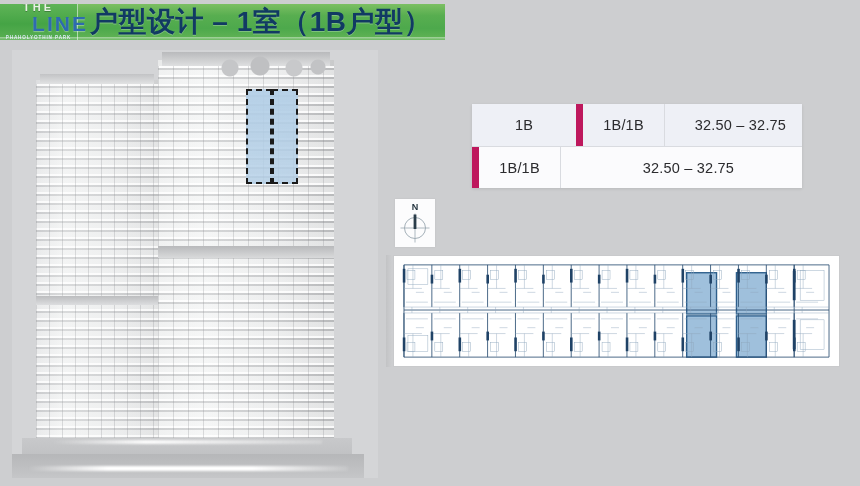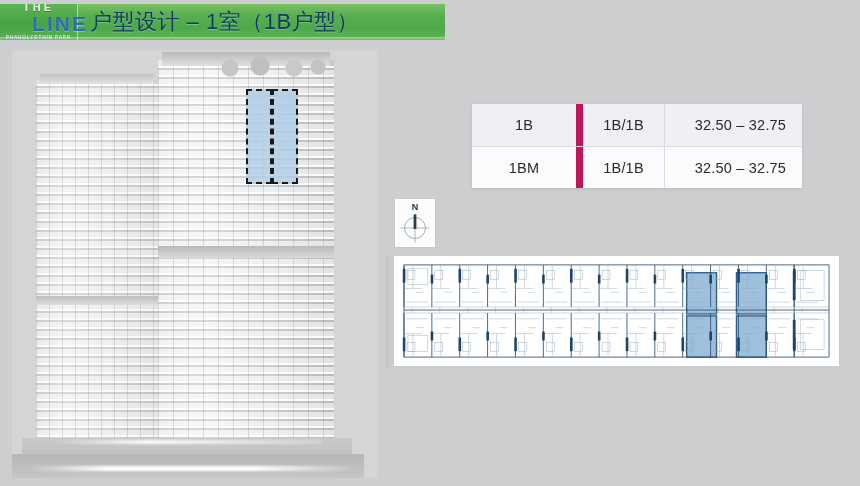--- a/index.html
+++ b/index.html
@@ -51,21 +51,21 @@
   }
   .logo-sub {
     font-size: 4.6px; font-weight: 700; letter-spacing: .9px;
     color: #d9e7f3; line-height: 1; margin-top: 2px;
     white-space: nowrap; filter: blur(.35px);
   }
   .header-title {
     flex: 1;
     display: flex; align-items: center;
     padding-left: 12px;
-    font-size: 22px; font-weight: 400; letter-spacing: .5px;
+    font-size: 28px; font-weight: 700; letter-spacing: .5px;
     color: #113a63;
     text-shadow: 0 1px 0 rgba(255,255,255,.25);
     white-space: nowrap;
   }
 
   
   .building-panel {
     position: absolute; left: 12px; top: 50px;
     width: 366px; height: 428px;
     background: #d2d3d5;
@@ -257,21 +257,20 @@
       </div>
   </div>
 
   <div class="spec-table">
     <div class="spec-row r0">
       <div class="spec-cell c0">1B</div>
       <div class="spec-cell c1">1B/1B</div>
       <div class="spec-cell c2">32.50 – 32.75</div>
     </div>
     <div class="spec-row r1">
-      <div class="spec-cell c0">1BM</div>
       <div class="spec-cell c1">1B/1B</div>
       <div class="spec-cell c2">32.50 – 32.75</div>
     </div>
   </div>
 
   <div class="compass">
     <div class="n-letter">N</div>
     <span>
       <svg width="32" height="32" viewBox="0 0 32 32">
         <circle cx="16" cy="16" r="10.5" fill="none" stroke="#9aa7b0" stroke-width="0.9"></circle>

